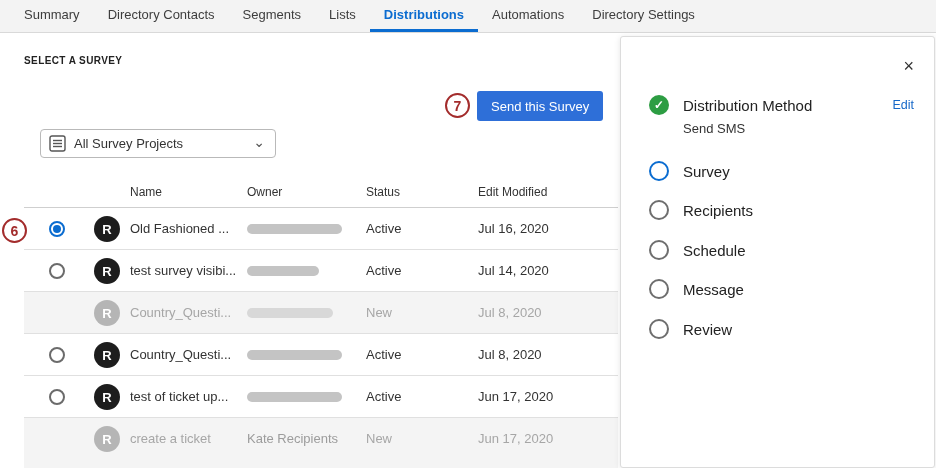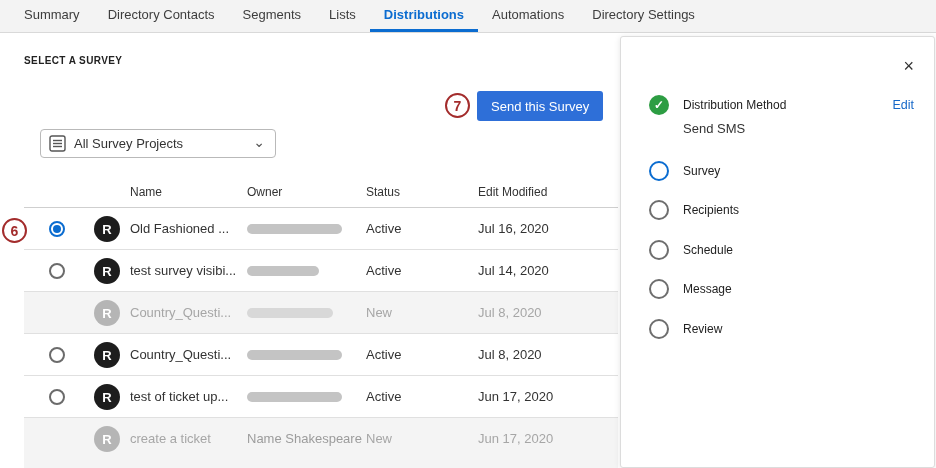--- a/index.html
+++ b/index.html
@@ -77,21 +77,21 @@
   
   .panel { position: absolute; left: 620px; top: 36px; width: 315px; height: 432px;
            background: #fff; border: 1px solid #dcdcdc; border-radius: 3px;
            box-shadow: 0 1px 6px rgba(0,0,0,.10); }
   .close-btn { position: absolute; right: 20px; top: 20px; font-size: 18px; color: #333;
                cursor: pointer; line-height: 1; background: none; border: none;
                font-family: "Liberation Sans", sans-serif; }
 
   .step { position: absolute; left: 28px; right: 20px; height: 22px;
           display: flex; align-items: center; gap: 14px; }
-  .step .slabel { font-size: 12px; color: #222; }
+  .step .slabel { font-size: 15px; color: #222; }
   .step .edit { margin-left: auto; font-size: 12.5px; color: #1467c8; cursor: pointer; text-decoration: none; }
   .sub { position: absolute; left: 62px; top: 84px; font-size: 13px; color: #333; }
 
   .sicon { width: 20px; height: 20px; border-radius: 50%; flex: 0 0 20px;
            display: flex; align-items: center; justify-content: center; }
   .sicon.complete { background: #2d9d43; color: #fff; font-size: 12px; font-weight: bold; }
   .sicon.current { background: #fff; border: 2px solid #0b6cd0; }
   .sicon.pending { background: #fff; border: 2px solid #6e6e6e; }
 
   .s0 { top: 57px; } .s1 { top: 123px; } .s2 { top: 162px; } .s3 { top: 202px; }
@@ -182,21 +182,21 @@
       <span class="avatar">R</span>
       <span class="name">test of ticket up...</span>
       <span class="redact" style="width:95px;"></span>
       <span class="status">Active</span>
       <span class="mod">Jun 17, 2020</span>
     </div>
 
     <div class="row disabled last">
       <span class="avatar">R</span>
       <span class="name">create a ticket</span>
-      <span class="owner-text">Name Shakespeare</span>
+      <span class="owner-text">Kate Recipients</span>
       <span class="status">New</span>
       <span class="mod">Jun 17, 2020</span>
     </div>
 
   </div>
 
   <aside class="panel">
     <button class="close-btn">×</button>
 
     <div class="step s0">

